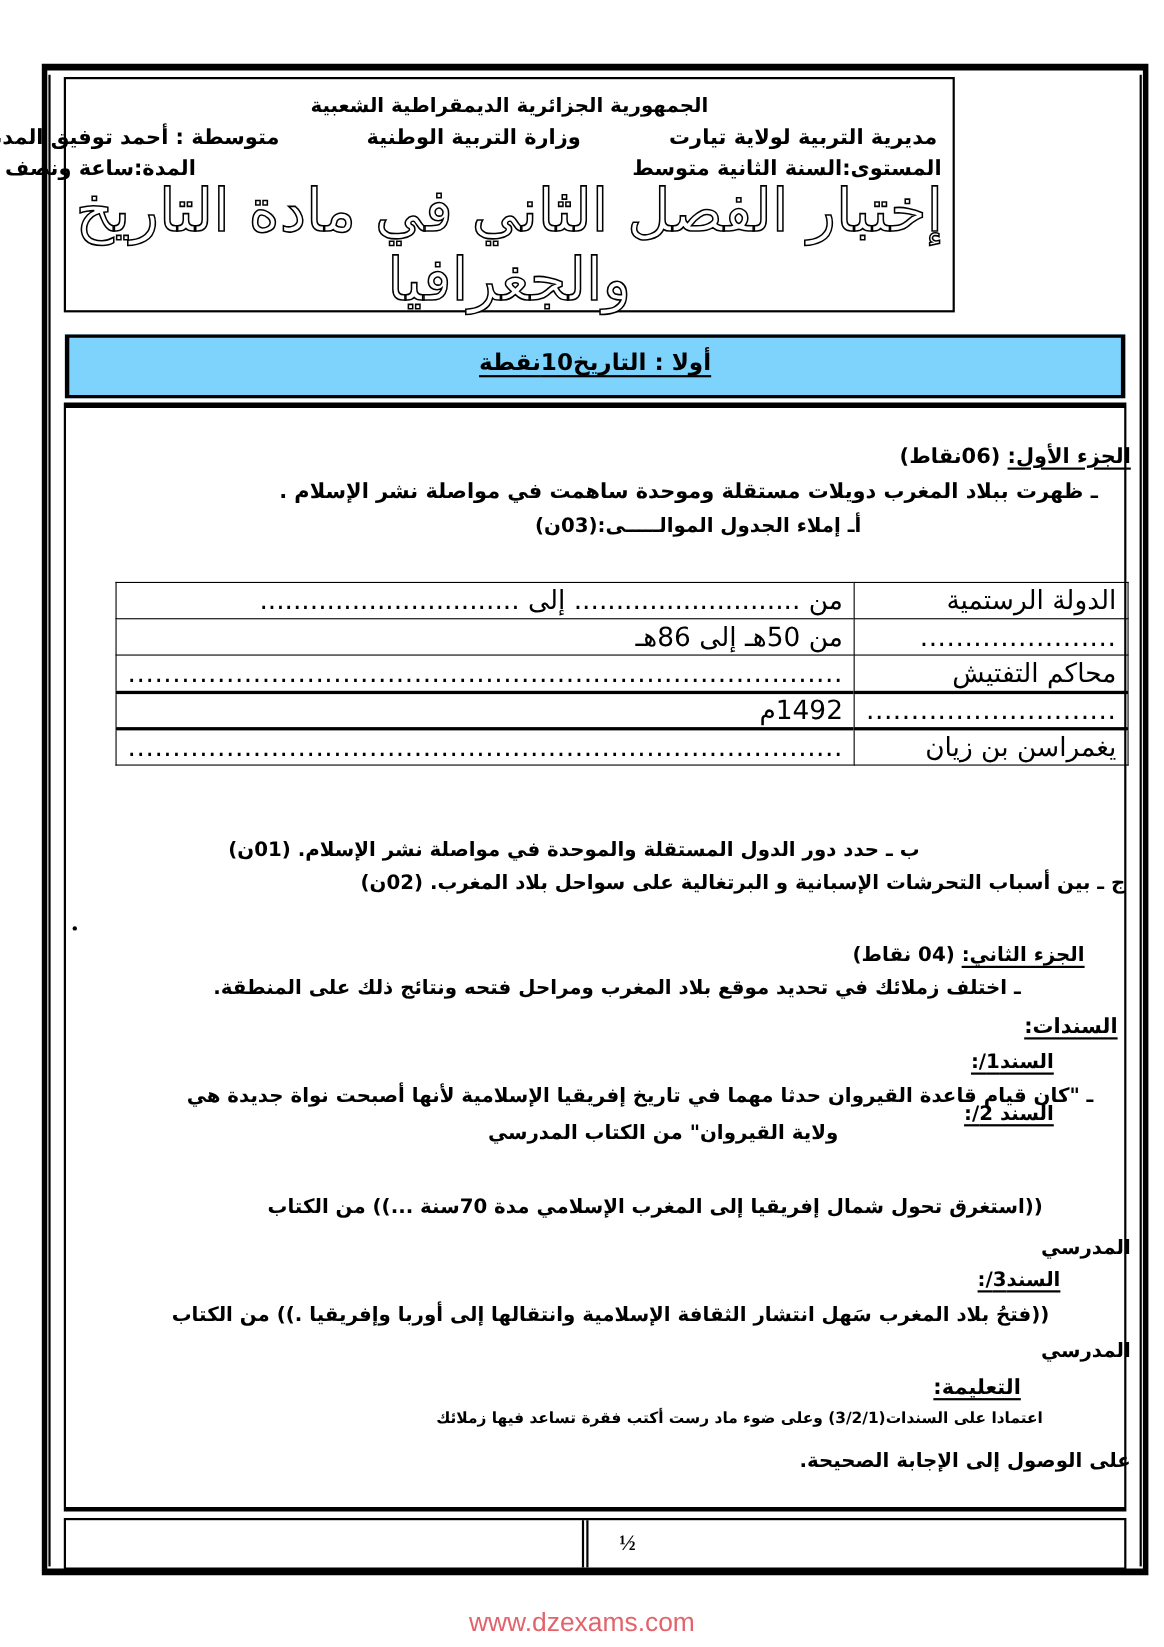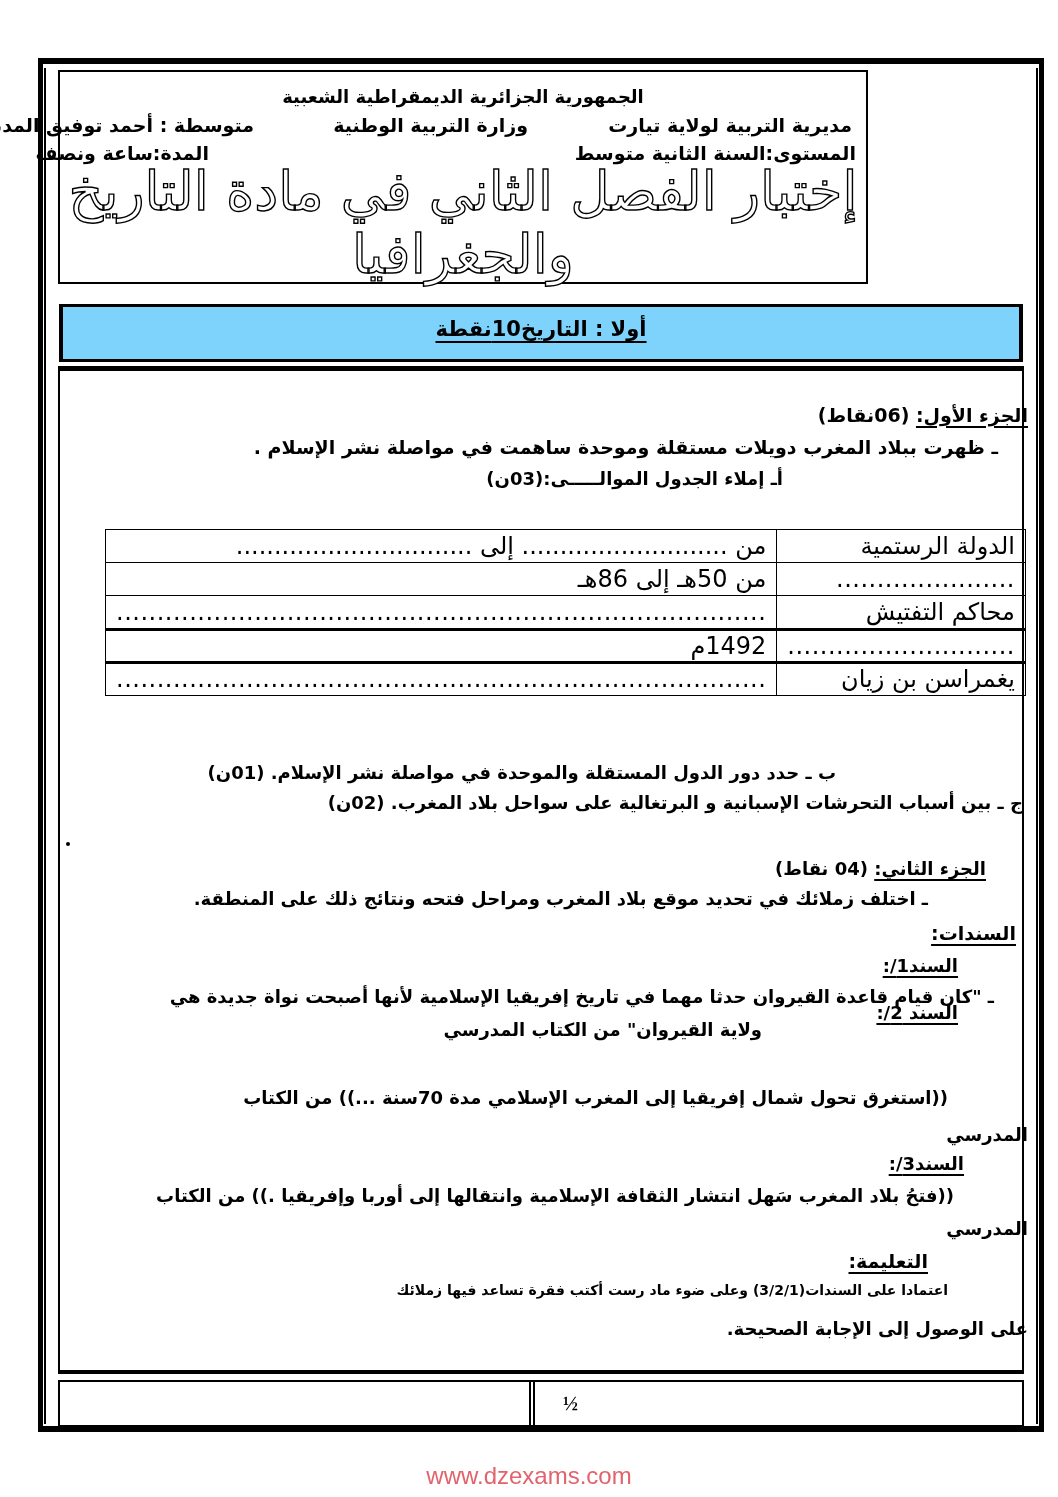--- a/index.html
+++ b/index.html
@@ -20,21 +20,21 @@
   .header-box {
     position: absolute; left: 58px; top: 70px; width: 810px; height: 214px;
     border: 2px solid #000;
   }
   .hdr-line { position: absolute; font-weight: bold; font-size: 19px; white-space: nowrap; direction: rtl; font-family: "DejaVu Sans", sans-serif; }
   .hdr-republic { left: 0; right: 0; top: 14px; text-align: center; font-size: 18px; }
   .hdr-dir { right: 14px; top: 42px; }
   .hdr-ministry { right: 338px; top: 42px; }
   .hdr-school { right: 612px; top: 42px; }
   .hdr-level { right: 10px; top: 70px; }
-  .hdr-duration { right: 657px; top: 70px; margin-left: 44px; }
+  .hdr-duration { right: 688px; top: 70px; margin-left: 44px; }
   .hdr-title {
     position: absolute; left: 0; right: 0; top: 88px; text-align: center;
     font-size: 54px; direction: rtl; font-weight: normal;
     color: #fff; -webkit-text-stroke: 1.4px #000; letter-spacing: 1px;
     font-family: "DejaVu Serif", serif;
   }
 
   
   .section-band {
     position: absolute; left: 59px; top: 304px; width: 964px; height: 58px;

